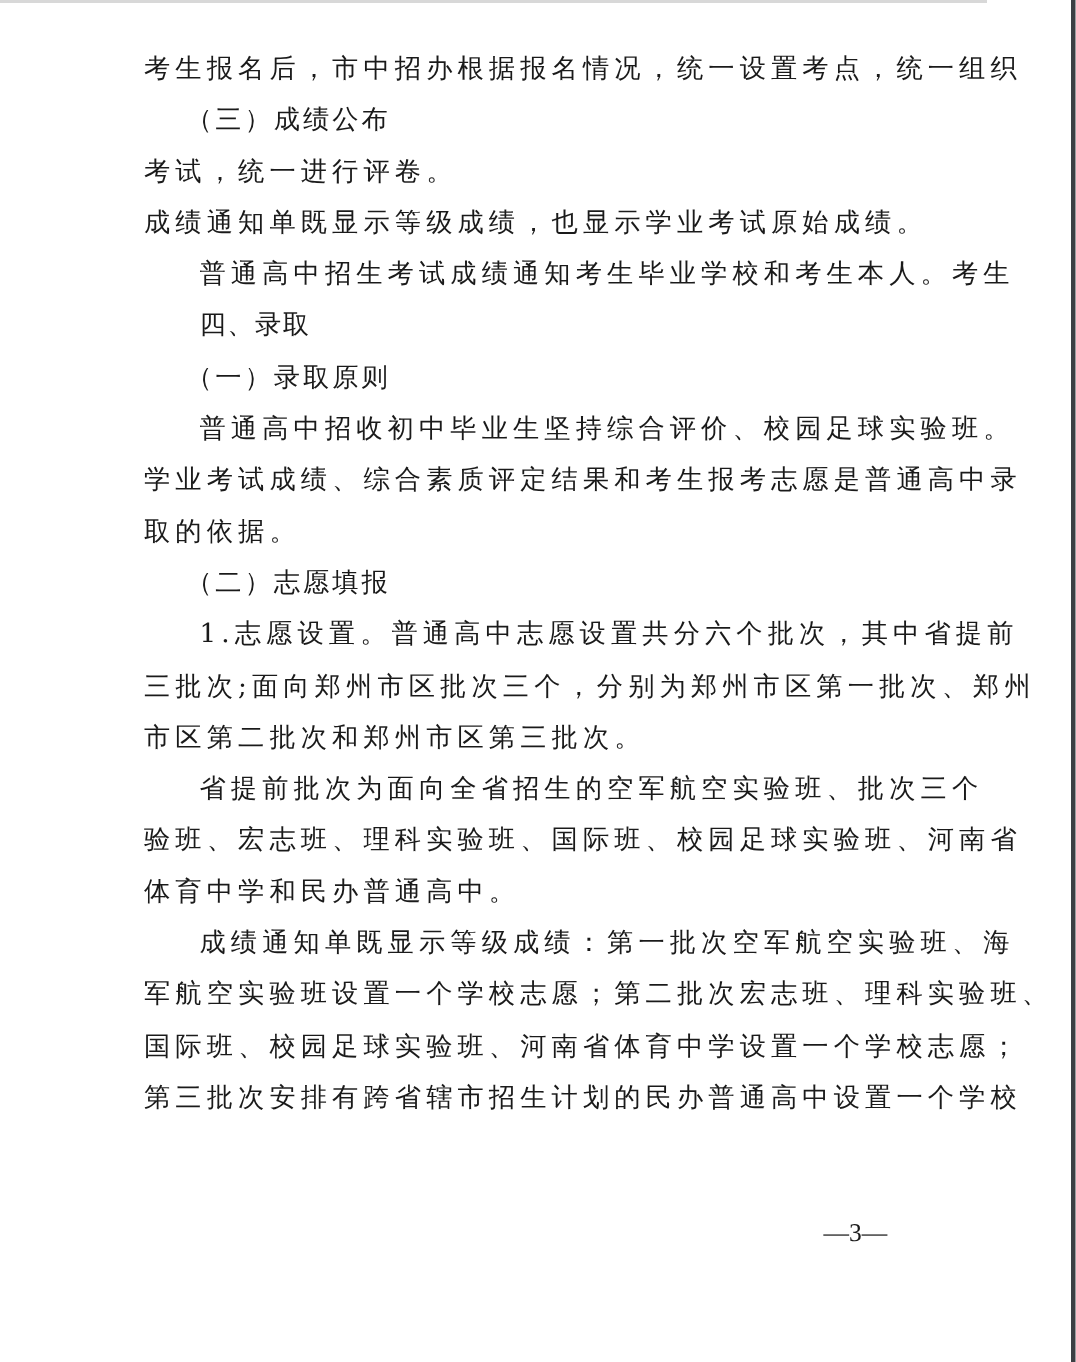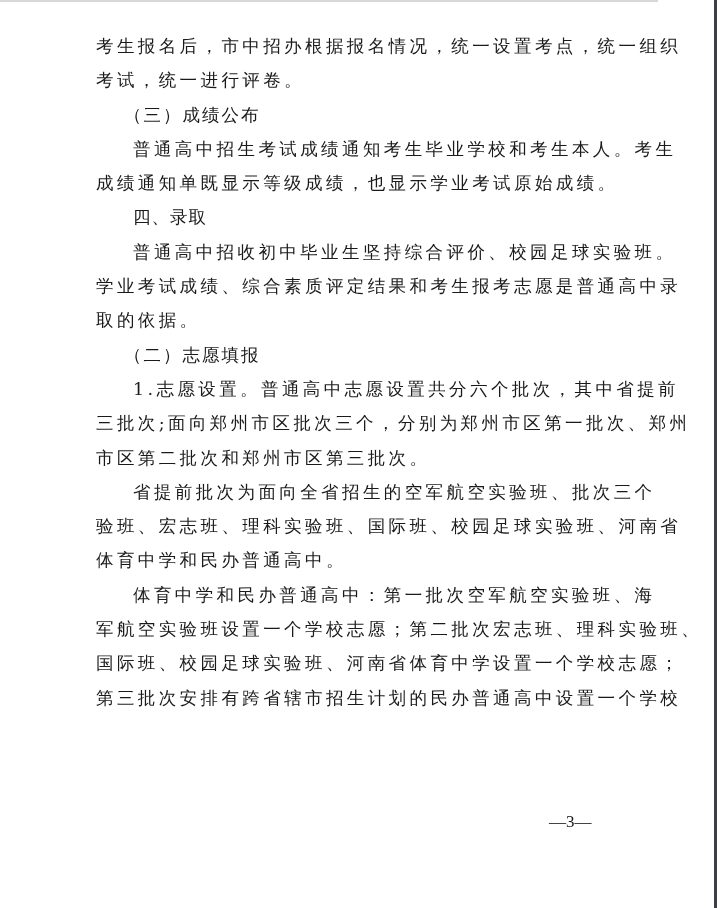--- a/index.html
+++ b/index.html
@@ -68,35 +68,36 @@
       color: #1a1a1a;
       letter-spacing: 0;
     }
   </style>
 </head>
 <body>
 
 <div class="page">
   <div class="content">
     <div class="line">考生报名后，市中招办根据报名情况，统一设置考点，统一组织</div>
+    <div class="line h2">（三）成绩公布</div>
     <div class="line">考试，统一进行评卷。</div>
-    <div class="line h2">（三）成绩公布</div>
+    <div class="line">成绩通知单既显示等级成绩，也显示学业考试原始成绩。</div>
     <div class="line indent">普通高中招生考试成绩通知考生毕业学校和考生本人。考生</div>
-    <div class="line">成绩通知单既显示等级成绩，也显示学业考试原始成绩。</div>
     <div class="line h1">四、录取</div>
+    <div class="line h2">（一）录取原则</div>
     <div class="line indent">普通高中招收初中毕业生坚持综合评价、校园足球实验班。</div>
     <div class="line">学业考试成绩、综合素质评定结果和考生报考志愿是普通高中录</div>
     <div class="line">取的依据。</div>
     <div class="line h2">（二）志愿填报</div>
     <div class="line indent">1.志愿设置。普通高中志愿设置共分六个批次，其中省提前</div>
     <div class="line">三批次;面向郑州市区批次三个，分别为郑州市区第一批次、郑州</div>
     <div class="line">市区第二批次和郑州市区第三批次。</div>
     <div class="line indent">省提前批次为面向全省招生的空军航空实验班、批次三个</div>
     <div class="line">验班、宏志班、理科实验班、国际班、校园足球实验班、河南省</div>
     <div class="line">体育中学和民办普通高中。</div>
-    <div class="line indent">体育中学和民办普通高中：第一批次空军航空实验班、海</div>
+    <div class="line indent">成绩通知单既显示等级成绩：第一批次空军航空实验班、海</div>
     <div class="line">军航空实验班设置一个学校志愿；第二批次宏志班、理科实验班、</div>
     <div class="line">国际班、校园足球实验班、河南省体育中学设置一个学校志愿；</div>
     <div class="line">第三批次安排有跨省辖市招生计划的民办普通高中设置一个学校</div>
   </div>
   <div class="page-number">—3—</div>
 </div>
 <div class="scroll-edge"></div>
 
 </body></html>

